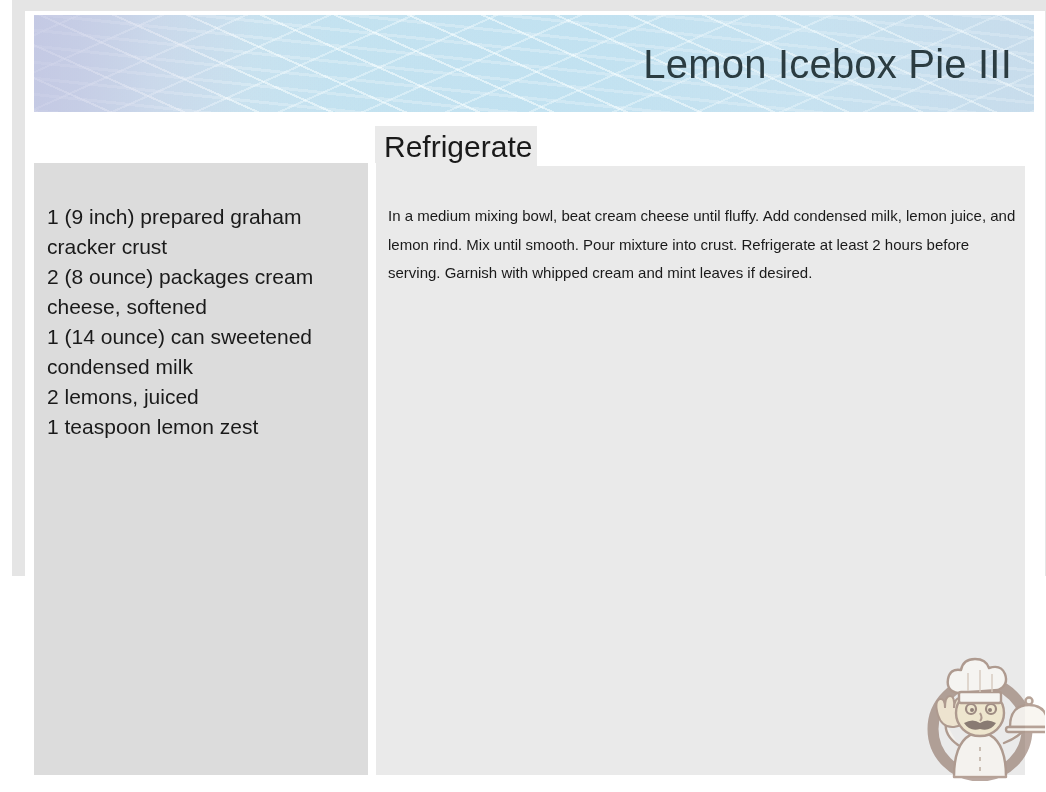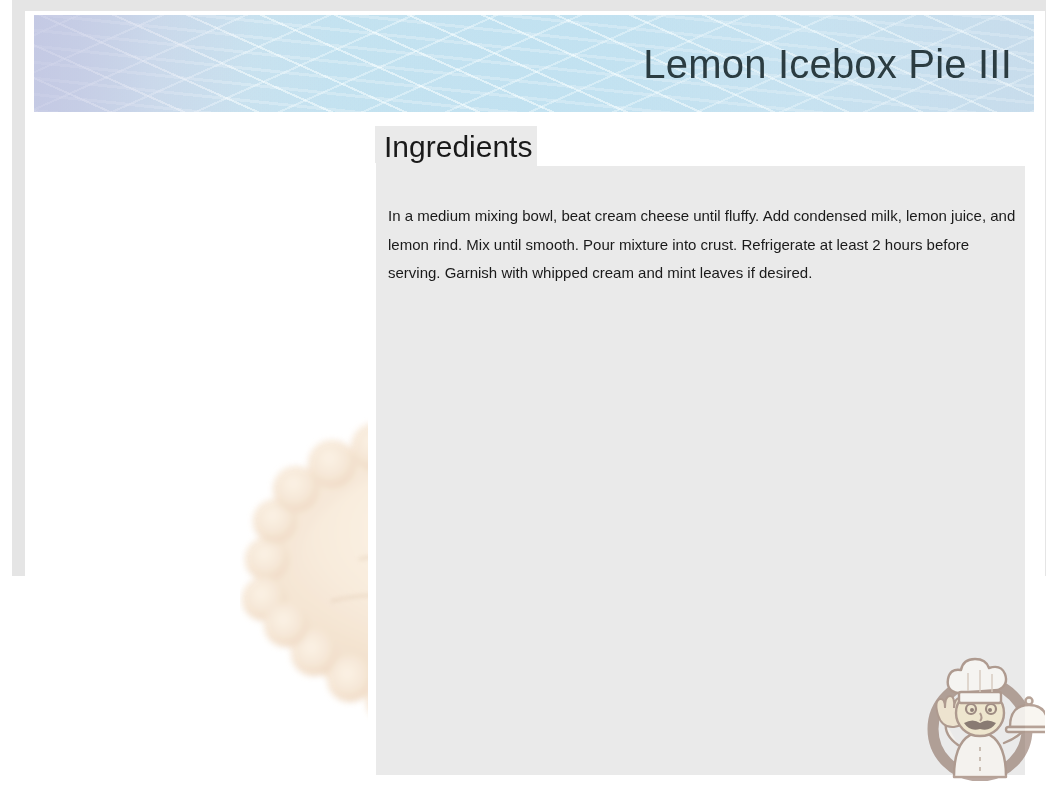--- a/index.html
+++ b/index.html
@@ -236,29 +236,39 @@
           <ellipse cx="345" cy="181" rx="9" ry="30" transform="rotate(78 345 181)"></ellipse>
           <ellipse cx="240" cy="229" rx="9" ry="30" transform="rotate(-150 240 229)"></ellipse>
           <ellipse cx="313" cy="227" rx="9" ry="30" transform="rotate(150 313 227)"></ellipse>
         </g>
         <g stroke="#d9c3ae" stroke-width="3" fill="none" opacity="0.6" filter="url(#soft2)">
           <path d="M252 183 q28 -6 54 2"></path>
         </g>
       </svg>
     </div>
 
+    <div class="panel" id="panel-ing">
+      <div id="ing-list">1 (9 inch) prepared graham
+cracker crust
+2 (8 ounce) packages cream
+cheese, softened
+1 (14 ounce) can sweetened
+condensed milk
+2 lemons, juiced
+1 teaspoon lemon zest</div>
+    </div>
 
     <div class="panel" id="panel-dir">
       <div id="dir-text">In a medium mixing bowl, beat cream cheese until fluffy. Add condensed milk, lemon juice, and lemon rind. Mix until smooth. Pour mixture into crust. Refrigerate at least 2 hours before serving. Garnish with whipped cream and mint leaves if desired.</div>
     </div>
 
     <div id="gutter"></div>
 
     <div class="tab" id="tab-dir">
-      <span>Ingredients</span>
+      <span>Refrigerate</span>
     </div>
 
     <div id="chef">
       <svg viewBox="0 0 128 132" xmlns="http://www.w3.org/2000/svg">
         <g fill="none" stroke="#8a6a58" stroke-width="3">
 
           <circle cx="62" cy="78" r="47" stroke="#7d5c4c" stroke-width="11" opacity="0.85"></circle>
         </g>
 
         <g stroke="#8a6a58" stroke-width="2.4" fill="#fbf8f2" stroke-linejoin="round">

